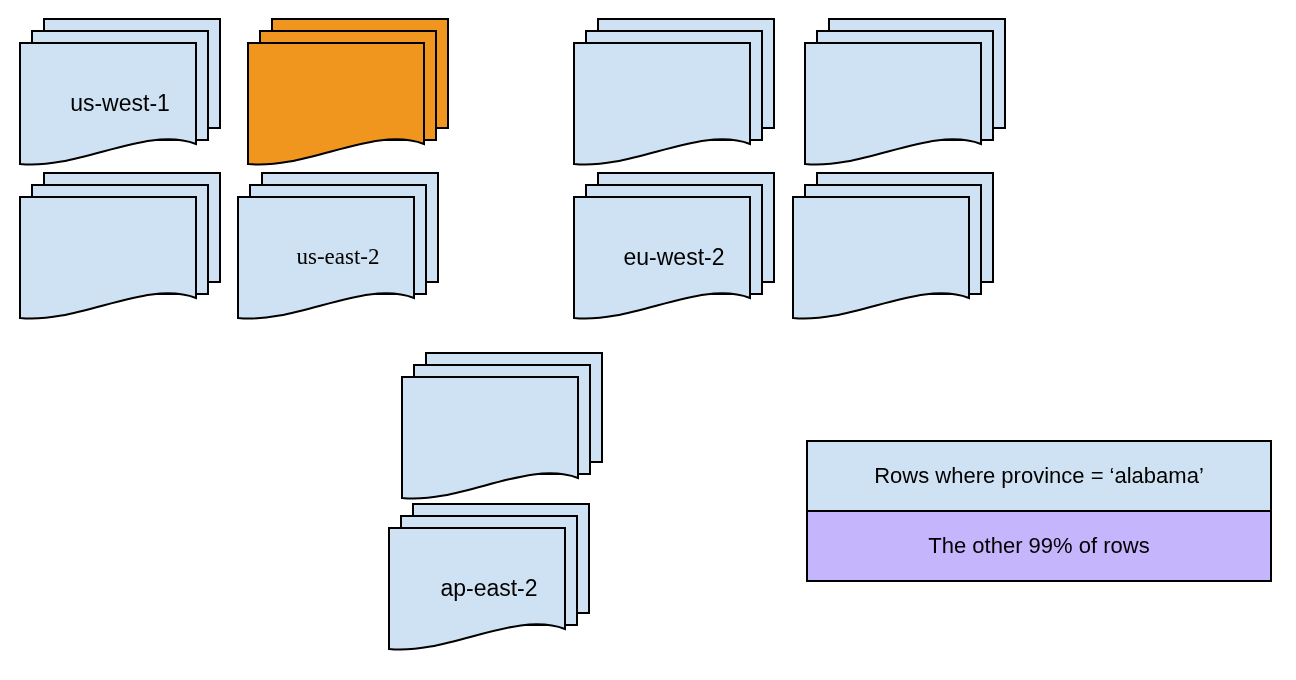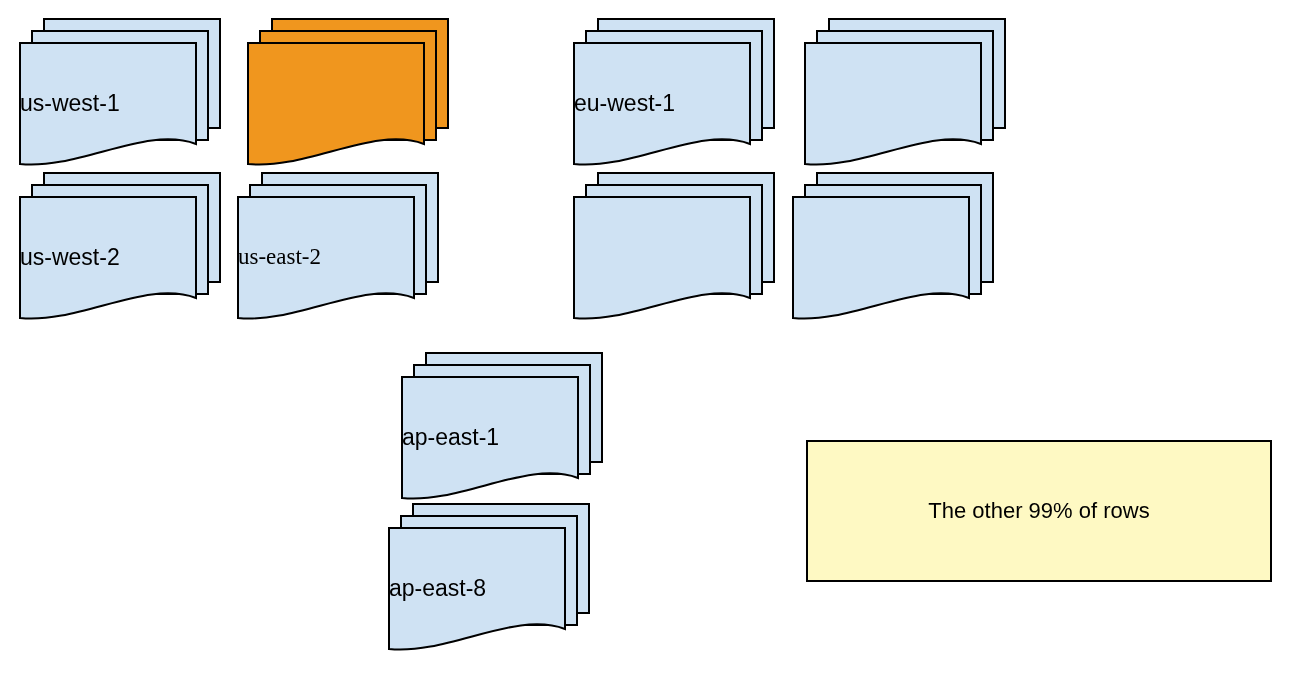--- a/index.html
+++ b/index.html
@@ -9,22 +9,22 @@
     position: relative; overflow: hidden;
     font-family: "Liberation Sans", sans-serif;
   }
   .canvas { position: absolute; inset: 0; }
 
   
   .stack { position: absolute; width: 204px; height: 150px; }
   .stack-svg { position: absolute; left: 0; top: 0; display: block; }
   .sheet { stroke-width: 2; }
   .stack-label {
-    position: absolute; left: 2px; top: 72px; width: 176px;
-    font-size: 23px; line-height: 26px; color: #000;
+    position: absolute; left: 2px; top: 72px; width: 200px;
+    text-align: center; font-size: 23px; line-height: 26px; color: #000;
     white-space: nowrap;
   }
 
   
   .legend {
     position: absolute; left: 806px; top: 440px;
     width: 466px; height: 142px;
     border: 2px solid #000; box-sizing: border-box;
     display: flex; flex-direction: column;
   }
@@ -51,75 +51,76 @@
       <rect class="sheet" x="14" y="13" width="176" height="109" style="fill: rgb(240, 150, 30); stroke: rgb(0, 0, 0);"></rect>
       <path class="sheet" d="M2 25 H178 V126 C128 107 62 152 2 146 Z" style="fill: rgb(240, 150, 30); stroke: rgb(0, 0, 0);"></path>
     </svg>
   </div>
       <div class="stack" style="left: 572px; top: 18px;">
     <svg class="stack-svg" width="204" height="150" viewBox="0 0 204 150" aria-hidden="true">
       <rect class="sheet" x="26" y="1" width="176" height="109" style="fill: rgb(207, 226, 243); stroke: rgb(0, 0, 0);"></rect>
       <rect class="sheet" x="14" y="13" width="176" height="109" style="fill: rgb(207, 226, 243); stroke: rgb(0, 0, 0);"></rect>
       <path class="sheet" d="M2 25 H178 V126 C128 107 62 152 2 146 Z" style="fill: rgb(207, 226, 243); stroke: rgb(0, 0, 0);"></path>
     </svg>
-    <span class="stack-label">eu-west-1</span>
   </div>
       <div class="stack" style="left: 803px; top: 18px;">
     <svg class="stack-svg" width="204" height="150" viewBox="0 0 204 150" aria-hidden="true">
       <rect class="sheet" x="26" y="1" width="176" height="109" style="fill: rgb(207, 226, 243); stroke: rgb(0, 0, 0);"></rect>
       <rect class="sheet" x="14" y="13" width="176" height="109" style="fill: rgb(207, 226, 243); stroke: rgb(0, 0, 0);"></rect>
       <path class="sheet" d="M2 25 H178 V126 C128 107 62 152 2 146 Z" style="fill: rgb(207, 226, 243); stroke: rgb(0, 0, 0);"></path>
     </svg>
   </div>
       <div class="stack" style="left: 18px; top: 172px;">
     <svg class="stack-svg" width="204" height="150" viewBox="0 0 204 150" aria-hidden="true">
       <rect class="sheet" x="26" y="1" width="176" height="109" style="fill: rgb(207, 226, 243); stroke: rgb(0, 0, 0);"></rect>
       <rect class="sheet" x="14" y="13" width="176" height="109" style="fill: rgb(207, 226, 243); stroke: rgb(0, 0, 0);"></rect>
       <path class="sheet" d="M2 25 H178 V126 C128 107 62 152 2 146 Z" style="fill: rgb(207, 226, 243); stroke: rgb(0, 0, 0);"></path>
     </svg>
-    <span class="stack-label">us-west-2</span>
   </div>
       <div class="stack" style="left: 236px; top: 172px; font-family: Liberation Serif, serif;">
     <svg class="stack-svg" width="204" height="150" viewBox="0 0 204 150" aria-hidden="true">
       <rect class="sheet" x="26" y="1" width="176" height="109" style="fill: rgb(207, 226, 243); stroke: rgb(0, 0, 0);"></rect>
       <rect class="sheet" x="14" y="13" width="176" height="109" style="fill: rgb(207, 226, 243); stroke: rgb(0, 0, 0);"></rect>
       <path class="sheet" d="M2 25 H178 V126 C128 107 62 152 2 146 Z" style="fill: rgb(207, 226, 243); stroke: rgb(0, 0, 0);"></path>
     </svg>
     <span class="stack-label">us-east-2</span>
   </div>
       <div class="stack" style="left: 572px; top: 172px;">
     <svg class="stack-svg" width="204" height="150" viewBox="0 0 204 150" aria-hidden="true">
       <rect class="sheet" x="26" y="1" width="176" height="109" style="fill: rgb(207, 226, 243); stroke: rgb(0, 0, 0);"></rect>
       <rect class="sheet" x="14" y="13" width="176" height="109" style="fill: rgb(207, 226, 243); stroke: rgb(0, 0, 0);"></rect>
       <path class="sheet" d="M2 25 H178 V126 C128 107 62 152 2 146 Z" style="fill: rgb(207, 226, 243); stroke: rgb(0, 0, 0);"></path>
     </svg>
+    <span class="stack-label">eu-west-2</span>
   </div>
       <div class="stack" style="left: 791px; top: 172px;">
     <svg class="stack-svg" width="204" height="150" viewBox="0 0 204 150" aria-hidden="true">
       <rect class="sheet" x="26" y="1" width="176" height="109" style="fill: rgb(207, 226, 243); stroke: rgb(0, 0, 0);"></rect>
       <rect class="sheet" x="14" y="13" width="176" height="109" style="fill: rgb(207, 226, 243); stroke: rgb(0, 0, 0);"></rect>
       <path class="sheet" d="M2 25 H178 V126 C128 107 62 152 2 146 Z" style="fill: rgb(207, 226, 243); stroke: rgb(0, 0, 0);"></path>
     </svg>
   </div>
       <div class="stack" style="left: 400px; top: 352px;">
     <svg class="stack-svg" width="204" height="150" viewBox="0 0 204 150" aria-hidden="true">
       <rect class="sheet" x="26" y="1" width="176" height="109" style="fill: rgb(207, 226, 243); stroke: rgb(0, 0, 0);"></rect>
       <rect class="sheet" x="14" y="13" width="176" height="109" style="fill: rgb(207, 226, 243); stroke: rgb(0, 0, 0);"></rect>
       <path class="sheet" d="M2 25 H178 V126 C128 107 62 152 2 146 Z" style="fill: rgb(207, 226, 243); stroke: rgb(0, 0, 0);"></path>
     </svg>
-    <span class="stack-label">ap-east-1</span>
   </div>
       <div class="stack" style="left: 387px; top: 503px;">
     <svg class="stack-svg" width="204" height="150" viewBox="0 0 204 150" aria-hidden="true">
       <rect class="sheet" x="26" y="1" width="176" height="109" style="fill: rgb(207, 226, 243); stroke: rgb(0, 0, 0);"></rect>
       <rect class="sheet" x="14" y="13" width="176" height="109" style="fill: rgb(207, 226, 243); stroke: rgb(0, 0, 0);"></rect>
       <path class="sheet" d="M2 25 H178 V126 C128 107 62 152 2 146 Z" style="fill: rgb(207, 226, 243); stroke: rgb(0, 0, 0);"></path>
     </svg>
-    <span class="stack-label">ap-east-8</span>
+    <span class="stack-label">ap-east-2</span>
   </div>
     </div>
 
   <div class="legend">
-    <div class="legend-row" style="background: #fef9c3;">
+    <div class="legend-row" style="background: rgb(207, 226, 243);">
+      <span class="legend-label">Rows where province = ‘alabama’</span>
+    </div>
+    <div class="legend-row" style="background: #c4b5fd;">
       <span class="legend-label">The other 99% of rows</span>
     </div>
   </div>
 </div>
 
 </body></html>

